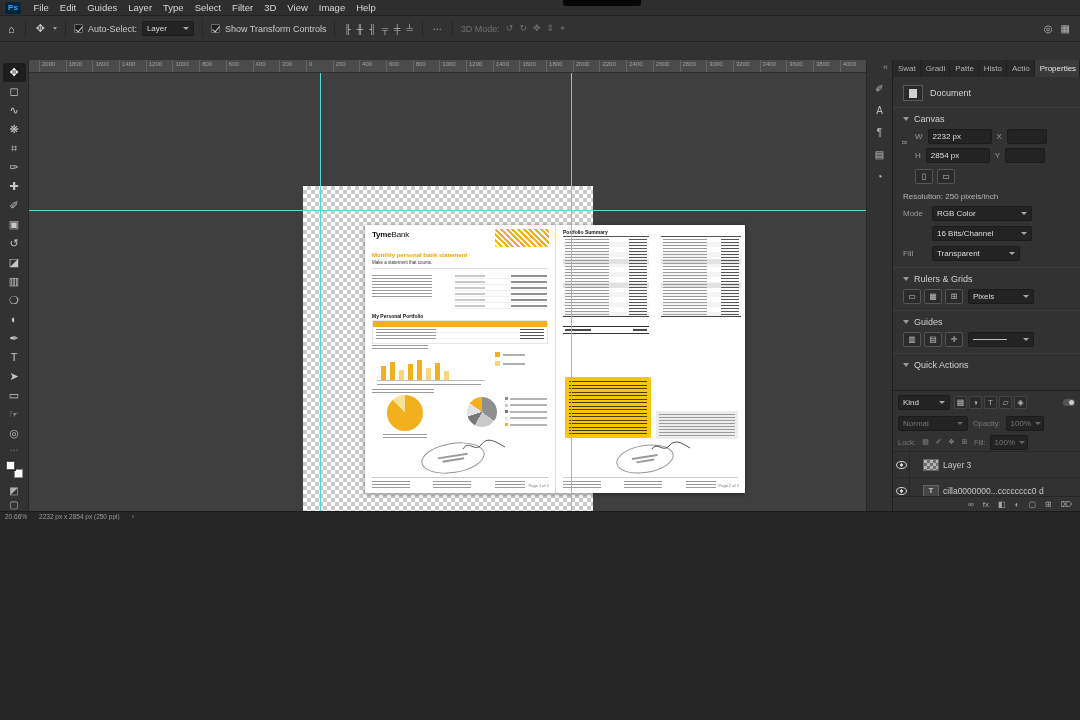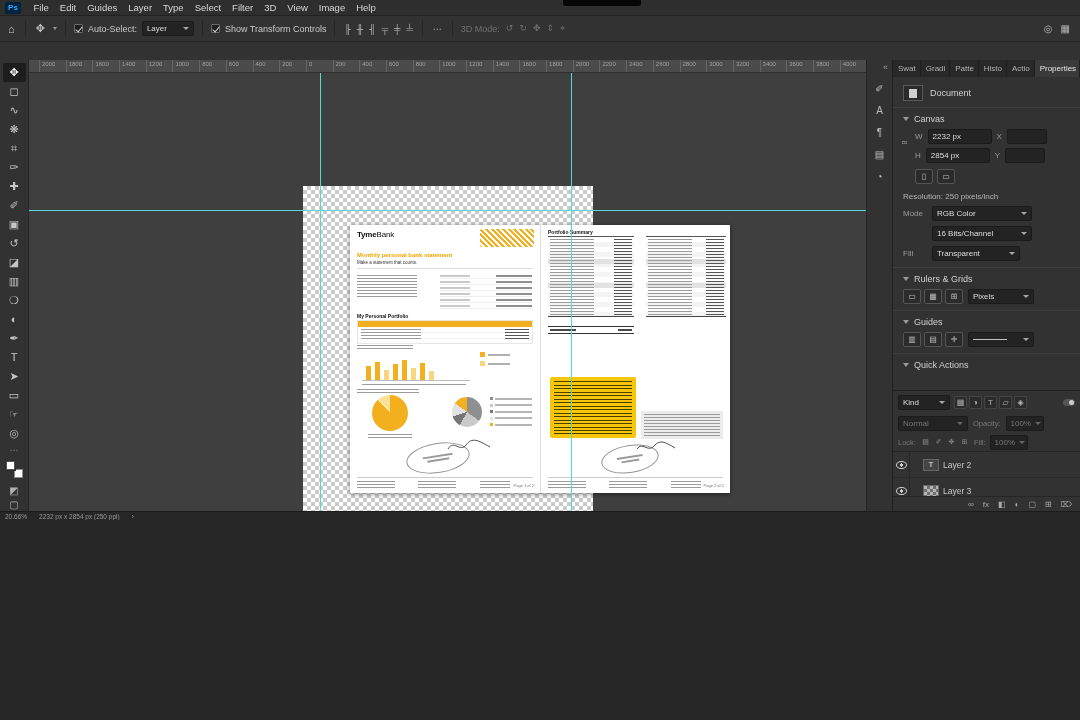--- a/index.html
+++ b/index.html
@@ -44,21 +44,21 @@
   .tbottom{font-size:10px;color:#b0b0b0;margin-top:3px}
 
   
   .viewport{position:absolute;top:60px;left:29px;right:214px;bottom:9px;background:#3f3f3f;overflow:hidden}
   .hruler{position:absolute;top:0;left:0;right:0;height:13px;background:#4b4b4b;border-bottom:1px solid #2e2e2e;display:flex;overflow:hidden}
   .rspacer{flex:0 0 10px}
   .rcell{flex:0 0 26.7px;font-size:6px;color:#a0a0a0;border-left:1px solid #646464;padding:1px 0 0 2px;overflow:hidden}
   .canvas-area{position:absolute;top:13px;left:0;right:0;bottom:0}
   .checker{position:absolute;left:274px;top:113px;width:290px;height:411px;z-index:1;
     background-image:conic-gradient(#cacaca 25%,#ffffff 25% 50%,#cacaca 50% 75%,#ffffff 75%);background-size:8px 8px}
-  .pages{position:absolute;left:321px;top:152px;width:380px;height:268px;display:flex;z-index:2;box-shadow:0 1px 5px rgba(0,0,0,.45)}
+  .pages{position:absolute;left:336px;top:152px;width:380px;height:268px;display:flex;z-index:2;box-shadow:0 1px 5px rgba(0,0,0,.45)}
   .page{position:relative;width:190px;height:268px;background:#fff;overflow:hidden}
   .p2{border-left:1px solid #ddd}
   .guide{position:absolute;background:#54d9d6;z-index:3}
   .gv{top:0;bottom:0;width:1px}
   .gh{left:0;right:0;height:1px}
 
   
   .micro{background-image:repeating-linear-gradient(to bottom,#9b9b9b 0 1px,transparent 1px 3px)}
   .micro.d{background-image:repeating-linear-gradient(to bottom,#555 0 1px,transparent 1px 3px)}
   .micro.y{background-image:repeating-linear-gradient(to bottom,#4e3d00 0 1px,transparent 1px 3.5px)}
@@ -637,36 +637,36 @@
             <span class="fic">⊞</span>
           </span>
         <span class="dlab">Fill:</span>
         <span class="sel w38 dis">
             <span>100%</span>
           </span>
       </div>
       <div class="lrows">
 
 
+
+          <div class="lrow child t-image">
+            <span class="eye"></span>
+            <span class="indent"></span>
+
+            <span class="thumb"></span>
+            <span class="lname">Layer 3</span>
+          </div>
+
           <div class="lrow child t-text">
             <span class="eye"></span>
             <span class="indent"></span>
 
             <span class="thumb"></span>
-            <span class="lname">Layer 2</span>
-          </div>
-
-          <div class="lrow child t-image">
-            <span class="eye"></span>
-            <span class="indent"></span>
-
-            <span class="thumb"></span>
-            <span class="lname">Layer 3</span>
-          </div>
-
+            <span class="lname">cilla0000000...cccccccc0 d</span>
+          </div>
 
 
           <div class="lrow child t-text">
             <span class="eye"></span>
             <span class="indent"></span>
 
             <span class="thumb"></span>
             <span class="lname">169</span>
           </div>
 

